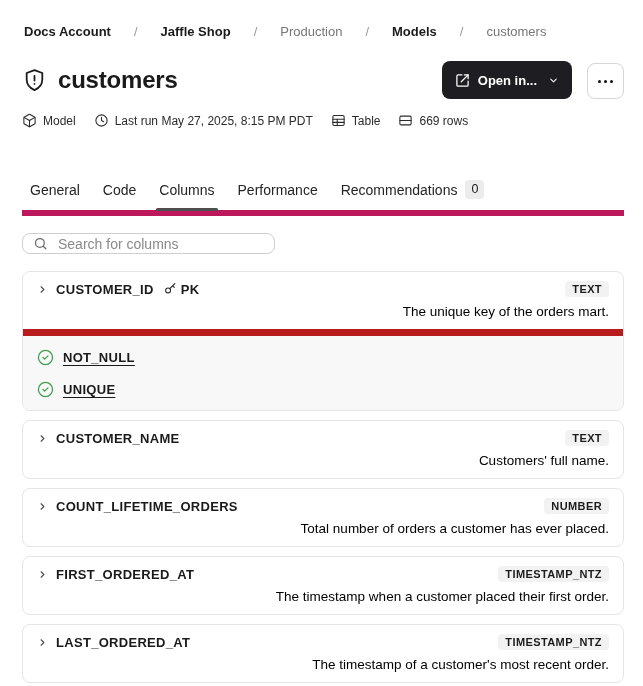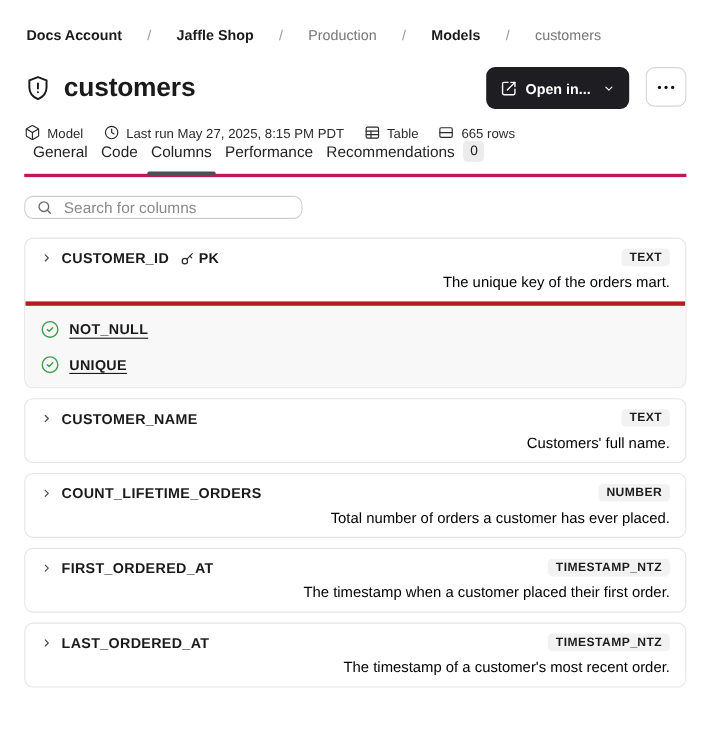--- a/index.html
+++ b/index.html
@@ -19,21 +19,21 @@
   }
   .bc-item { color: #767676; font-weight: 400; cursor: pointer; white-space: nowrap; }
   .bc-item.em { color: #1b1b1b; font-weight: 600; }
   .bc-sep { color: #9a9a9a; }
 
   
   .title-row { display: flex; align-items: center; margin-top: 21px; height: 38px; }
   .title-left { display: flex; align-items: center; gap: 11px; }
   .shield { width: 25px; height: 25px; display: flex; }
   .page-title { font-size: 24px; font-weight: 600; letter-spacing: -0.2px; margin: 0; line-height: 30px; }
-  .title-actions { margin-left: auto; display: flex; align-items: flex-start; gap: 15px; }
+  .title-actions { margin-left: auto; display: flex; align-items: flex-end; gap: 15px; }
   .btn-openin {
     display: flex; align-items: center; gap: 8px;
     background: #1e1e22; color: #fff; border: none; cursor: pointer;
     height: 38px; padding: 0 13px; border-radius: 8px;
     font-family: inherit; font-size: 13px; font-weight: 600;
   }
   .btn-openin .chev-dn { margin-left: 3px; display: flex; }
   .btn-more {
     width: 37px; height: 36px; background: #fff; cursor: pointer;
     border: 1px solid #d6d6d6; border-radius: 8px;
@@ -42,22 +42,22 @@
   .dots { display: flex; gap: 3px; }
   .dots i { width: 3px; height: 3px; border-radius: 50%; background: #111; }
 
   
   .meta-row { display: flex; align-items: center; gap: 18px; margin-top: 14px; }
   .meta-item { display: flex; align-items: center; gap: 6px; font-size: 12px; color: #2b2b2b; }
   .micon { display: flex; color: #2b2b2b; }
 
   
   .tab-bar {
-    display: flex; gap: 12px; padding-left: 8px;
-    border-bottom: 3px solid #be185d;
+    display: flex; gap: 23px; margin-top: 52px; padding-left: 8px;
+    border-bottom: 6px solid #be185d;
   }
   .tab {
     position: relative; display: flex; align-items: center;
     font-size: 14px; color: #242424; padding-bottom: 11px; cursor: pointer;
   }
   .tab.active { font-weight: 500; text-align: center; }
   .tab.active::after {
     content: ""; position: absolute; left: -3px; right: -3px; bottom: -1px;
     height: 3px; background: #4f4f4f; border-radius: 2px;
   }
@@ -80,31 +80,31 @@
   }
   .search-box input::placeholder { color: #8a8a8a; }
 
   
   .column-list { margin-top: 17px; display: flex; flex-direction: column; gap: 9px; }
   .card { border: 1px solid #e5e5e5; border-radius: 8px; overflow: hidden; background: #fff; }
   .card-main { padding: 8px 14px; }
   .card-head { display: flex; align-items: center; gap: 8px; height: 18px; cursor: pointer; }
   .chev { display: flex; color: #4a4a4a; }
   .col-name { font-size: 13px; font-weight: 700; letter-spacing: 0.3px; color: #1a1a1a; }
-  .pk-wrap { display: flex; align-items: flex-end; gap: 4px; margin-left: 2px; }
+  .pk-wrap { display: flex; align-items: flex-start; gap: 4px; margin-left: 2px; }
   .key-ic { display: flex; color: #2b2b2b; }
   .pk-label { font-size: 13px; font-weight: 700; letter-spacing: 0.3px; }
   .type-badge {
     margin-left: auto; background: #f2f2f2; color: #1c1c1c;
     border-radius: 4px; padding: 2px 7px; font-size: 11px; font-weight: 600;
     letter-spacing: 0.4px; white-space: nowrap;
   }
   .col-desc { margin: 5px 0 0 0; font-size: 13.5px; line-height: 18px; color: #000000; text-align: right; }
   .tests {
-    background: #f8f8f8; border-top: 4px solid #b91c1c;
+    background: #f8f8f8; border-top: 7px solid #b91c1c;
     padding: 5px 14px; display: flex; flex-direction: column;
   }
   .test-row { display: flex; align-items: center; gap: 9px; padding: 7px 0; height: 18px; }
   .check-ic { display: flex; color: #3f9e4c; }
   .test-name {
     font-size: 13px; font-weight: 600; letter-spacing: 0.3px; color: #1a1a1a;
     text-decoration: underline; text-underline-offset: 3px; text-decoration-thickness: 1px;
     cursor: pointer;
   }
 </style>
@@ -193,21 +193,21 @@
         </span>
     <span>Table</span>
   </div>
       <div class="meta-item">
     <span class="micon">
           <svg width="15" height="15" viewBox="0 0 24 24" fill="none" stroke="currentColor" stroke-width="1.7" stroke-linecap="round" stroke-linejoin="round">
             <rect x="3" y="5" width="18" height="14" rx="2"></rect>
             <path d="M3 12h18"></path>
           </svg>
         </span>
-    <span>665 rows</span>
+    <span>669 rows</span>
   </div>
     </div>
 
   <div class="tab-bar">
       <div class="tab">
     <span>General</span>
 
   </div>
       <div class="tab">
     <span>Code</span>

